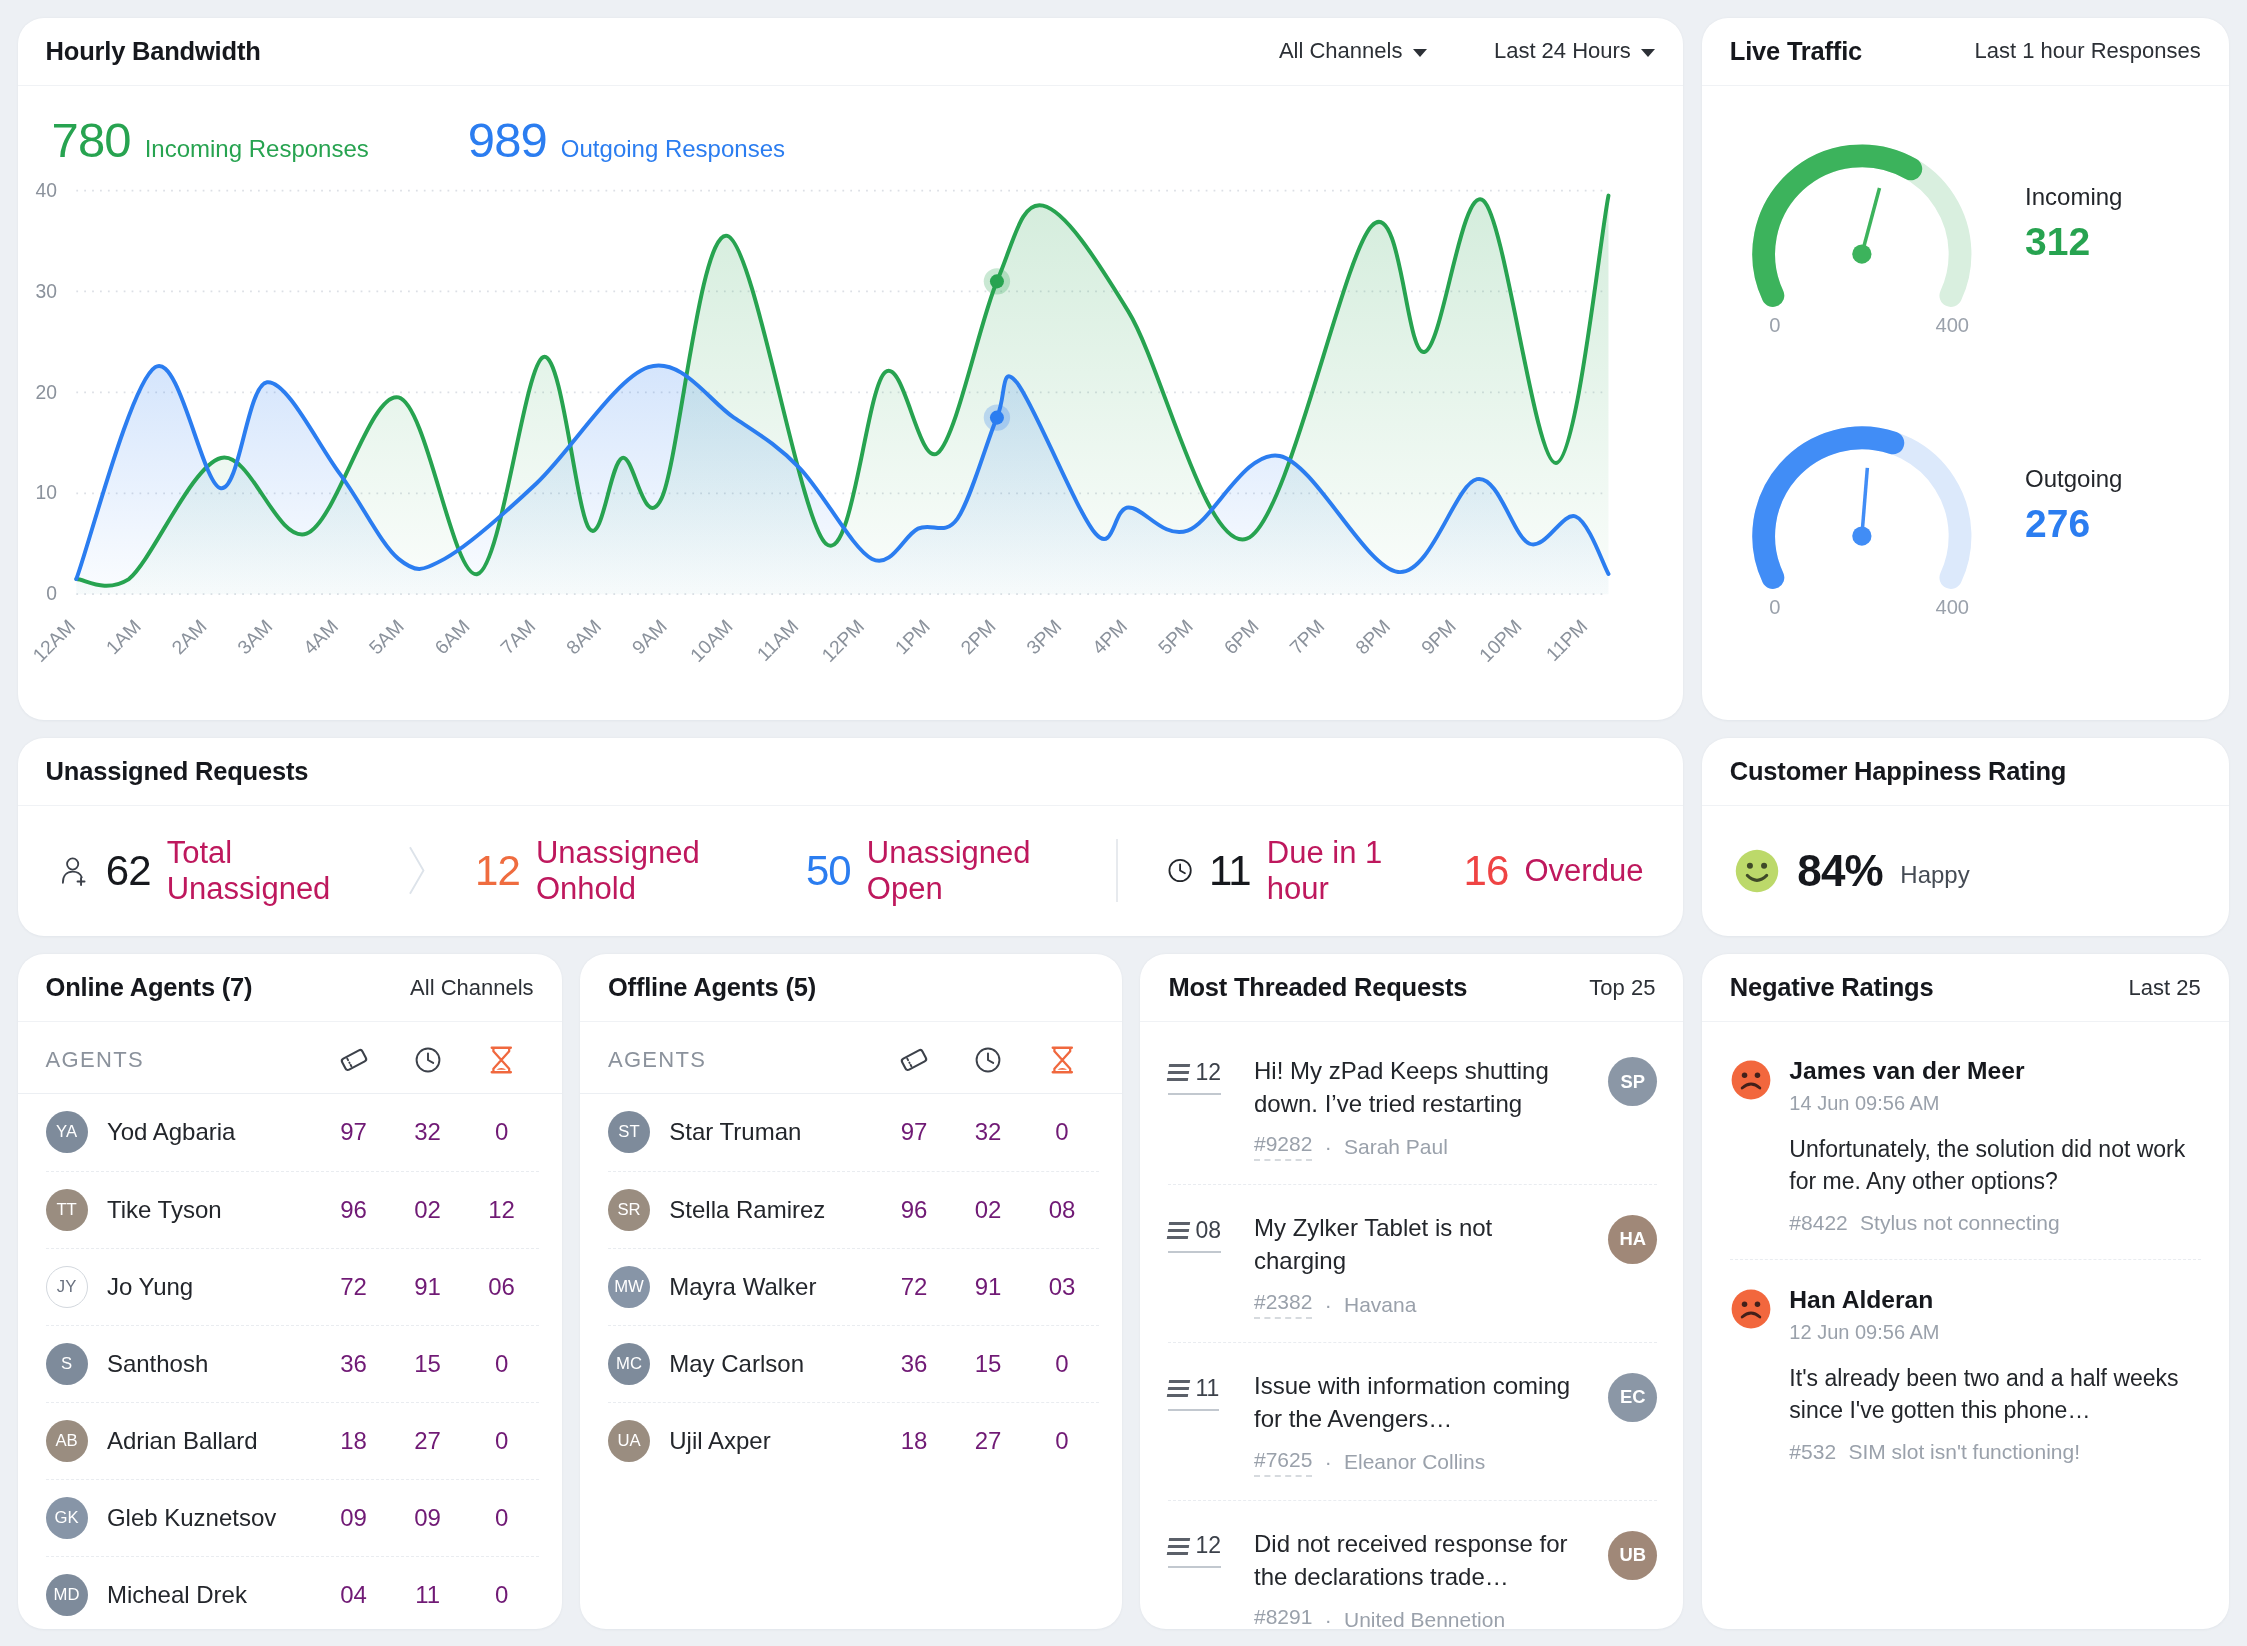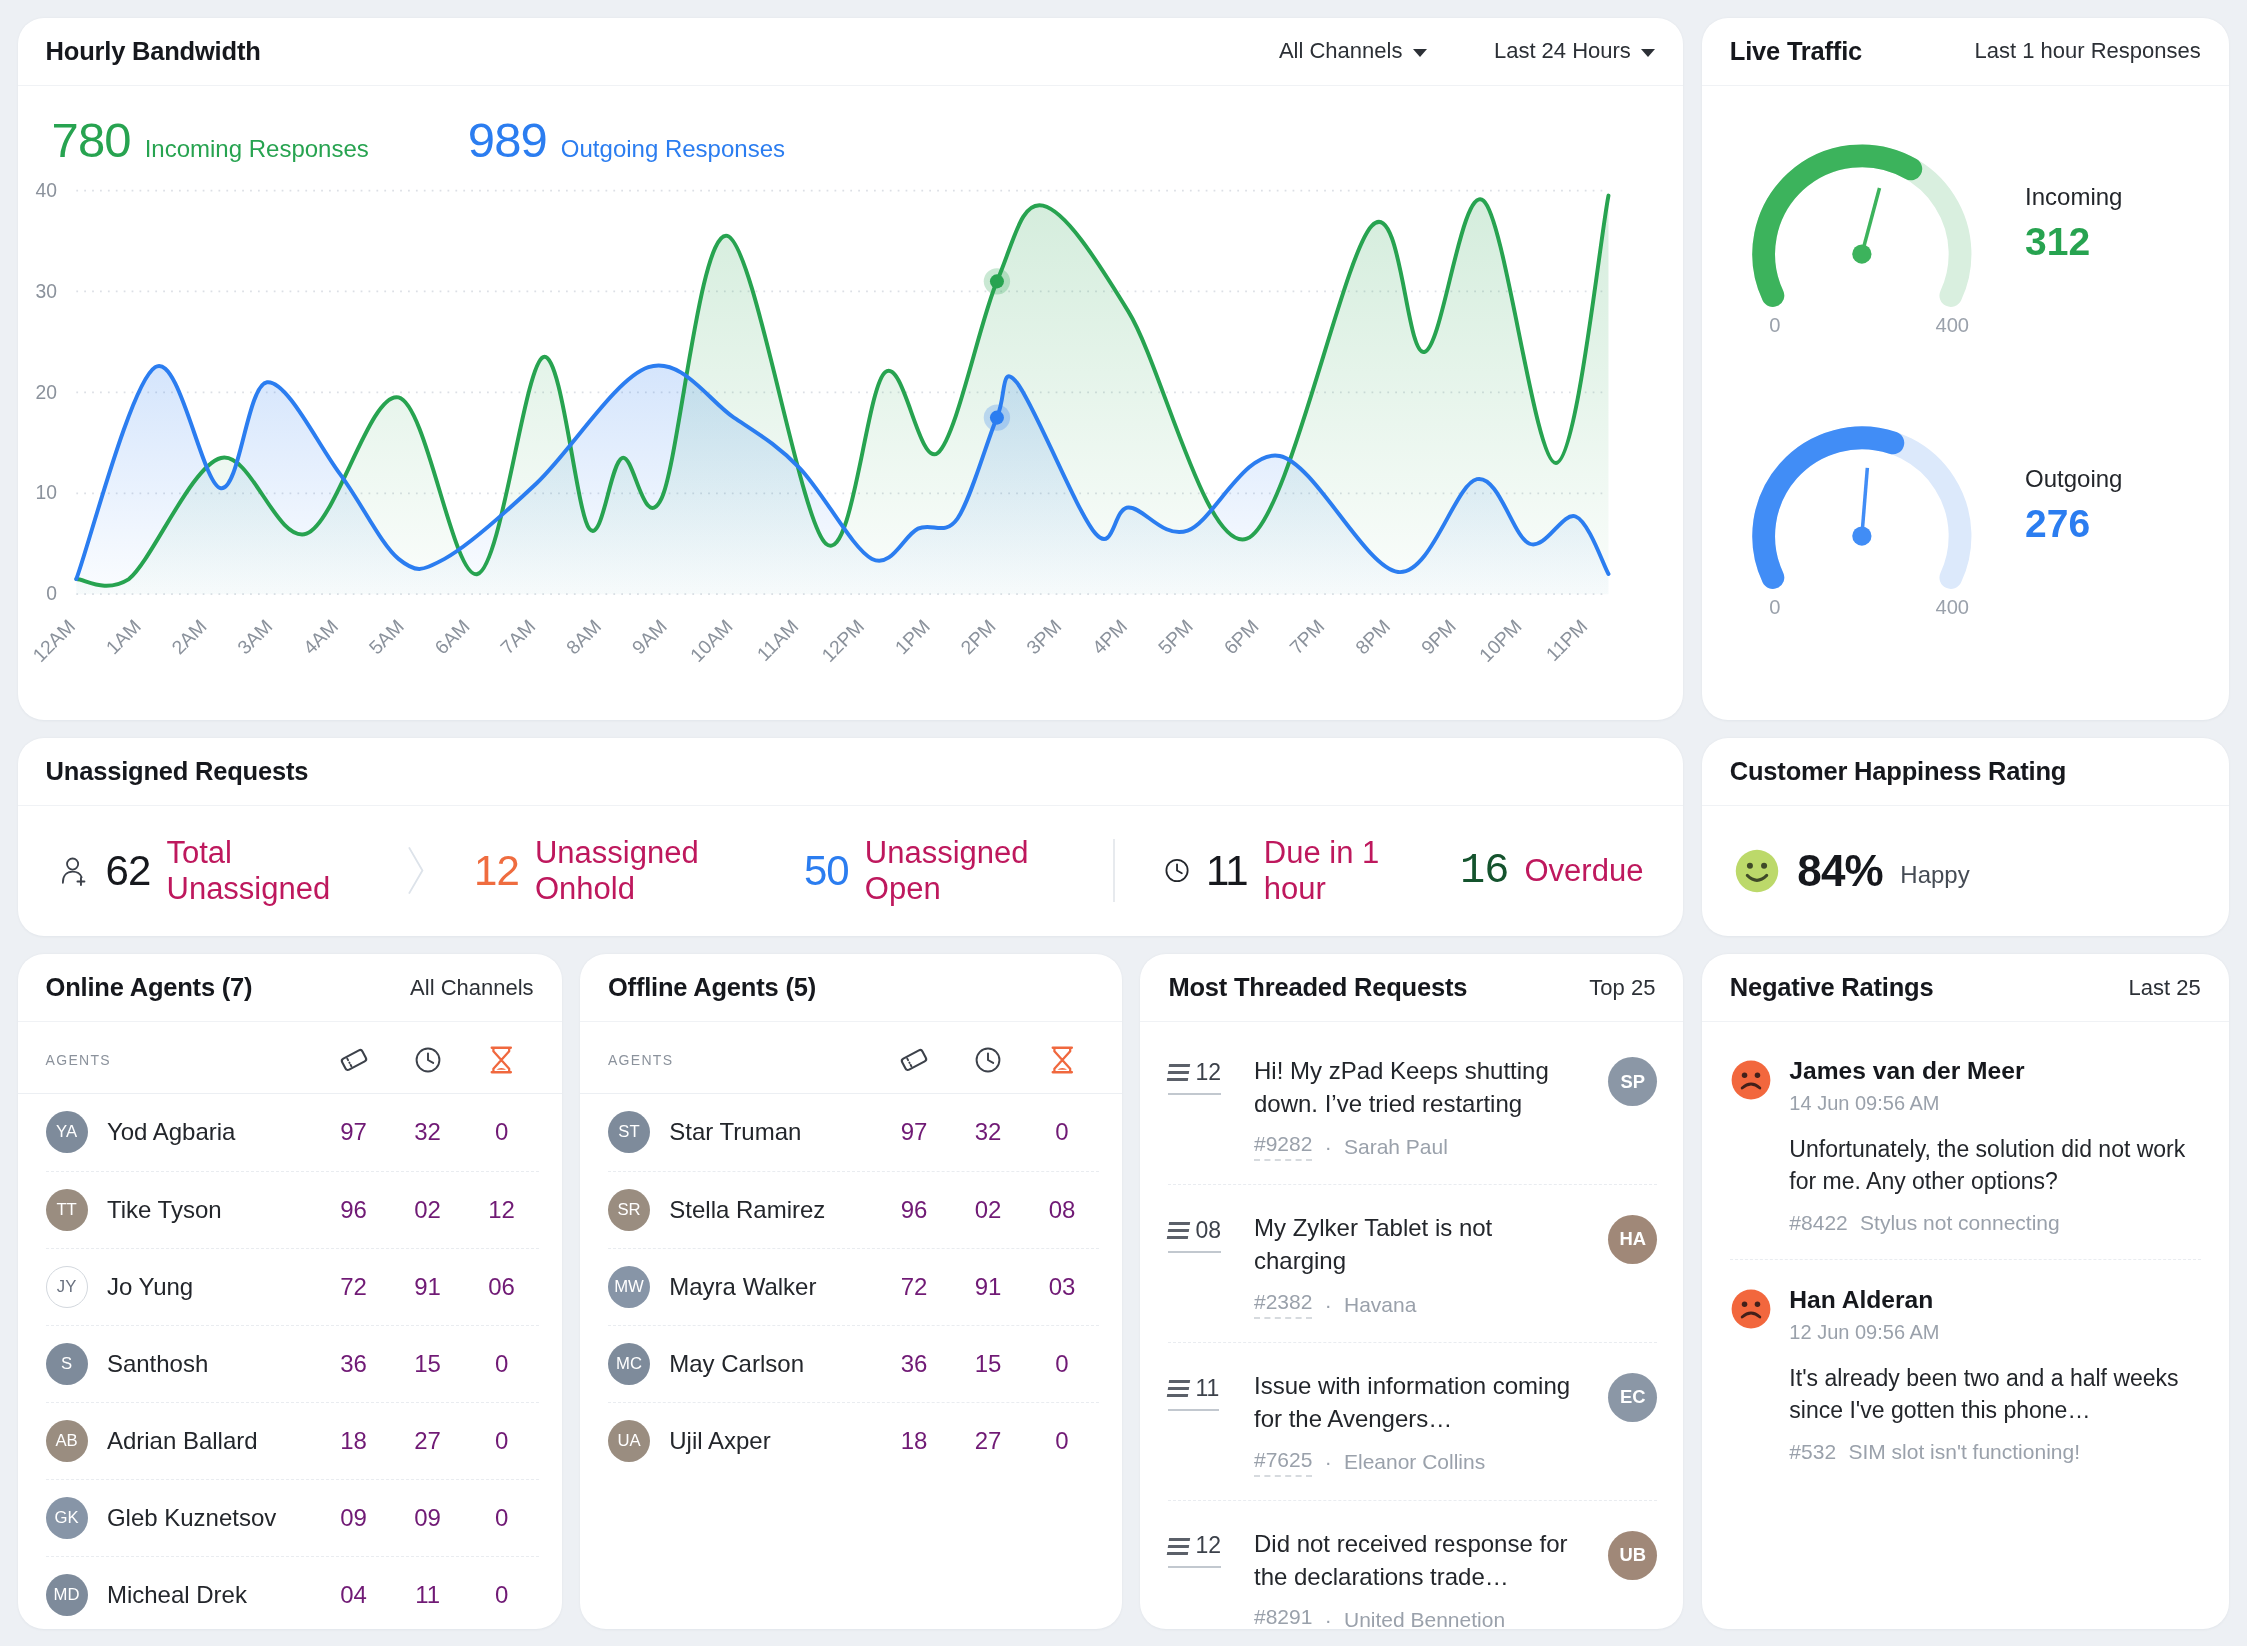--- a/index.html
+++ b/index.html
@@ -29,33 +29,33 @@
   .gauge-value.green { color:#27a350; }
   .gauge-value.blue  { color:#2b7df0; }
 
   
   #card-unassigned { grid-column:1 / 4; }
   .stats-body { flex:1; display:flex; align-items:center; padding:0 40px; gap:49px; }
   .stat { display:flex; align-items:center; gap:16px; cursor:pointer; }
   .stat-num { font-size:42px; font-weight:500; color:#16181d; letter-spacing:-0.9px; }
   .stat-num.orange { color:#ef6c3f; }
   .stat-num.blue   { color:#2b7df0; }
-  .stat-num.red    { color:#14532d;font-family:Liberation Mono, monospace; }
+  .stat-num.red    { color:#ef4444; }
   .stat-label { font-size:31px; color:#be185d; }
   .chev-divider { width:23px; height:61px; }
   .v-divider { width:1.8px; height:63px; background:#e7eaee; }
 
   
   .happy-body { flex:1; display:flex; align-items:center; gap:17.6px; padding:0 32px; }
   .happy-pct { font-size:44px; font-weight:600; color:#16181d; letter-spacing:-0.9px; }
   .happy-word { font-size:24px; color:#454b54; margin-top:8.8px; }
 
   
   .agents-colhead { display:grid; grid-template-columns:1fr 74px 74px 74px; align-items:center; padding:23px 23px 17.6px 28px; border-bottom:1.8px solid #eceff3; }
-  .agents-colhead .word { font-size:14px; color:#8b929c; letter-spacing:1.3px; }
+  .agents-colhead .word { font-size:22px; color:#8b929c; letter-spacing:1.3px; }
   .col-ic { display:flex; justify-content:center; }
   .agents-list { flex:1; padding:0 23px 0 28px; }
   .agent-row { display:grid; grid-template-columns:1fr 74px 74px 74px; align-items:center; height:77px; cursor:pointer; }
   .agent-row + .agent-row { border-top:1.8px dashed #e9ecf0; }
   .agent-id { display:flex; align-items:center; gap:19.3px; }
   .avatar { width:42px; height:42px; border-radius:50%; background:#97a1ae; color:#fff; font-size:16.7px; font-weight:400; display:flex; align-items:center; justify-content:center; flex:0 0 auto; }
   .avatar.outline { background:#fff; border:1.8px solid #d3d8de; color:#6b7280; }
   .agent-row:nth-child(3n+1) .avatar.filled { background:#7e8b9b; }
   .agent-row:nth-child(3n+2) .avatar.filled { background:#9a8d80; }
   .agent-row:nth-child(3n+3) .avatar.filled { background:#8795a7; }

